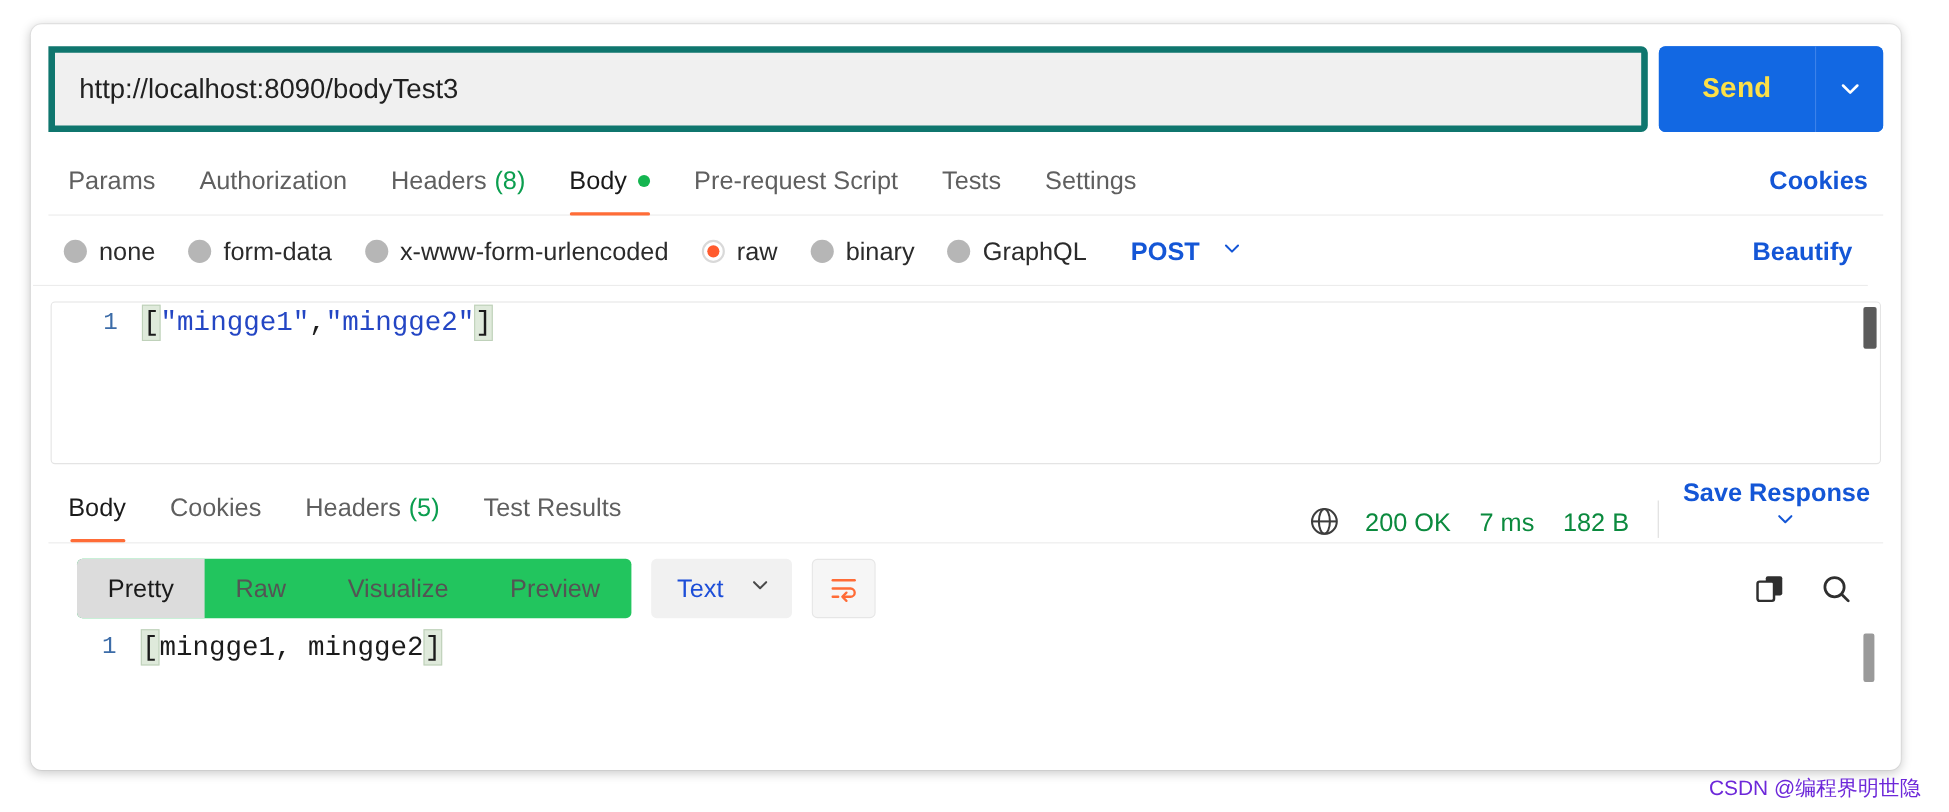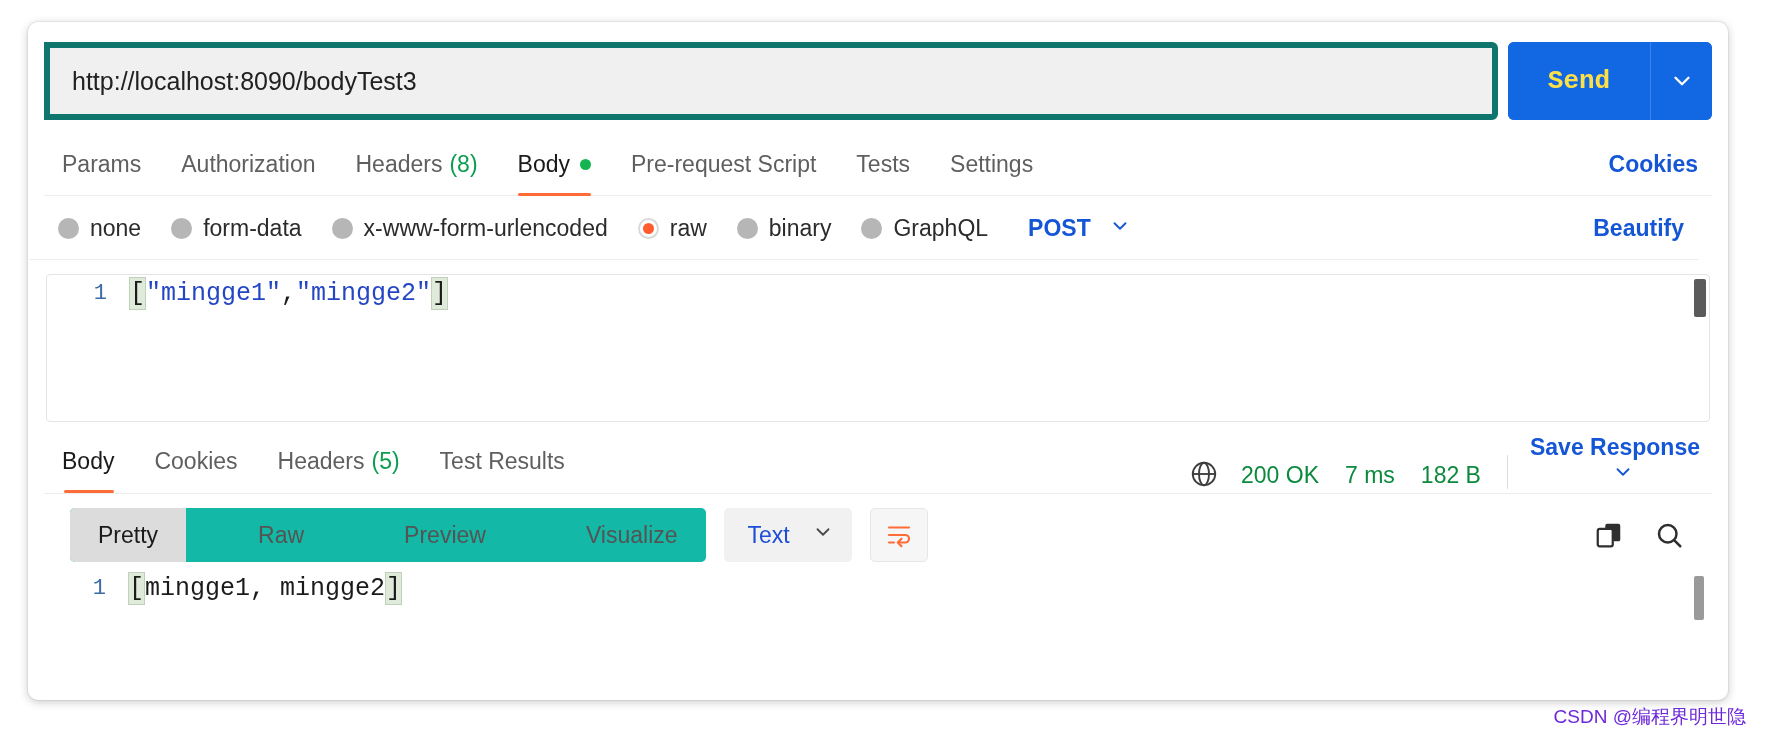--- a/index.html
+++ b/index.html
@@ -275,25 +275,24 @@
 
   
   .resp-toolbar {
     position: absolute;
     left: 42px; top: 486px;
     width: 1620px; height: 54px;
     display: flex; align-items: center;
   }
   .seg {
     display: flex;
-    background: #14b8a6;
+    background: #22c55e;
     border-radius: 5px;
     overflow: hidden;
     height: 54px;
-    gap: 44px;
   }
   .seg-item {
     display: flex; align-items: center; justify-content: center;
     padding: 0 28px;
     font-size: 23px;
     color: #545454;
     cursor: pointer;
   }
   .seg-item.active {
     background: #dcdcdc;
@@ -479,22 +478,22 @@
               </svg>
           </span>
         </span>
       </div>
     </div>
 
     <div class="resp-toolbar">
       <div class="seg">
         <div class="seg-item active">Pretty</div>
         <div class="seg-item">Raw</div>
+        <div class="seg-item">Visualize</div>
         <div class="seg-item">Preview</div>
-        <div class="seg-item">Visualize</div>
       </div>
       <div class="text-select">
         <span>Text</span>
         <span class="cv">
           <svg width="22" height="22" viewBox="0 0 24 24" fill="none" stroke="#4a4a4a" stroke-width="2" stroke-linecap="round" stroke-linejoin="round">
               <polyline points="6 9 12 15 18 9"></polyline>
             </svg>
         </span>
       </div>
       <div class="wrap-btn">

